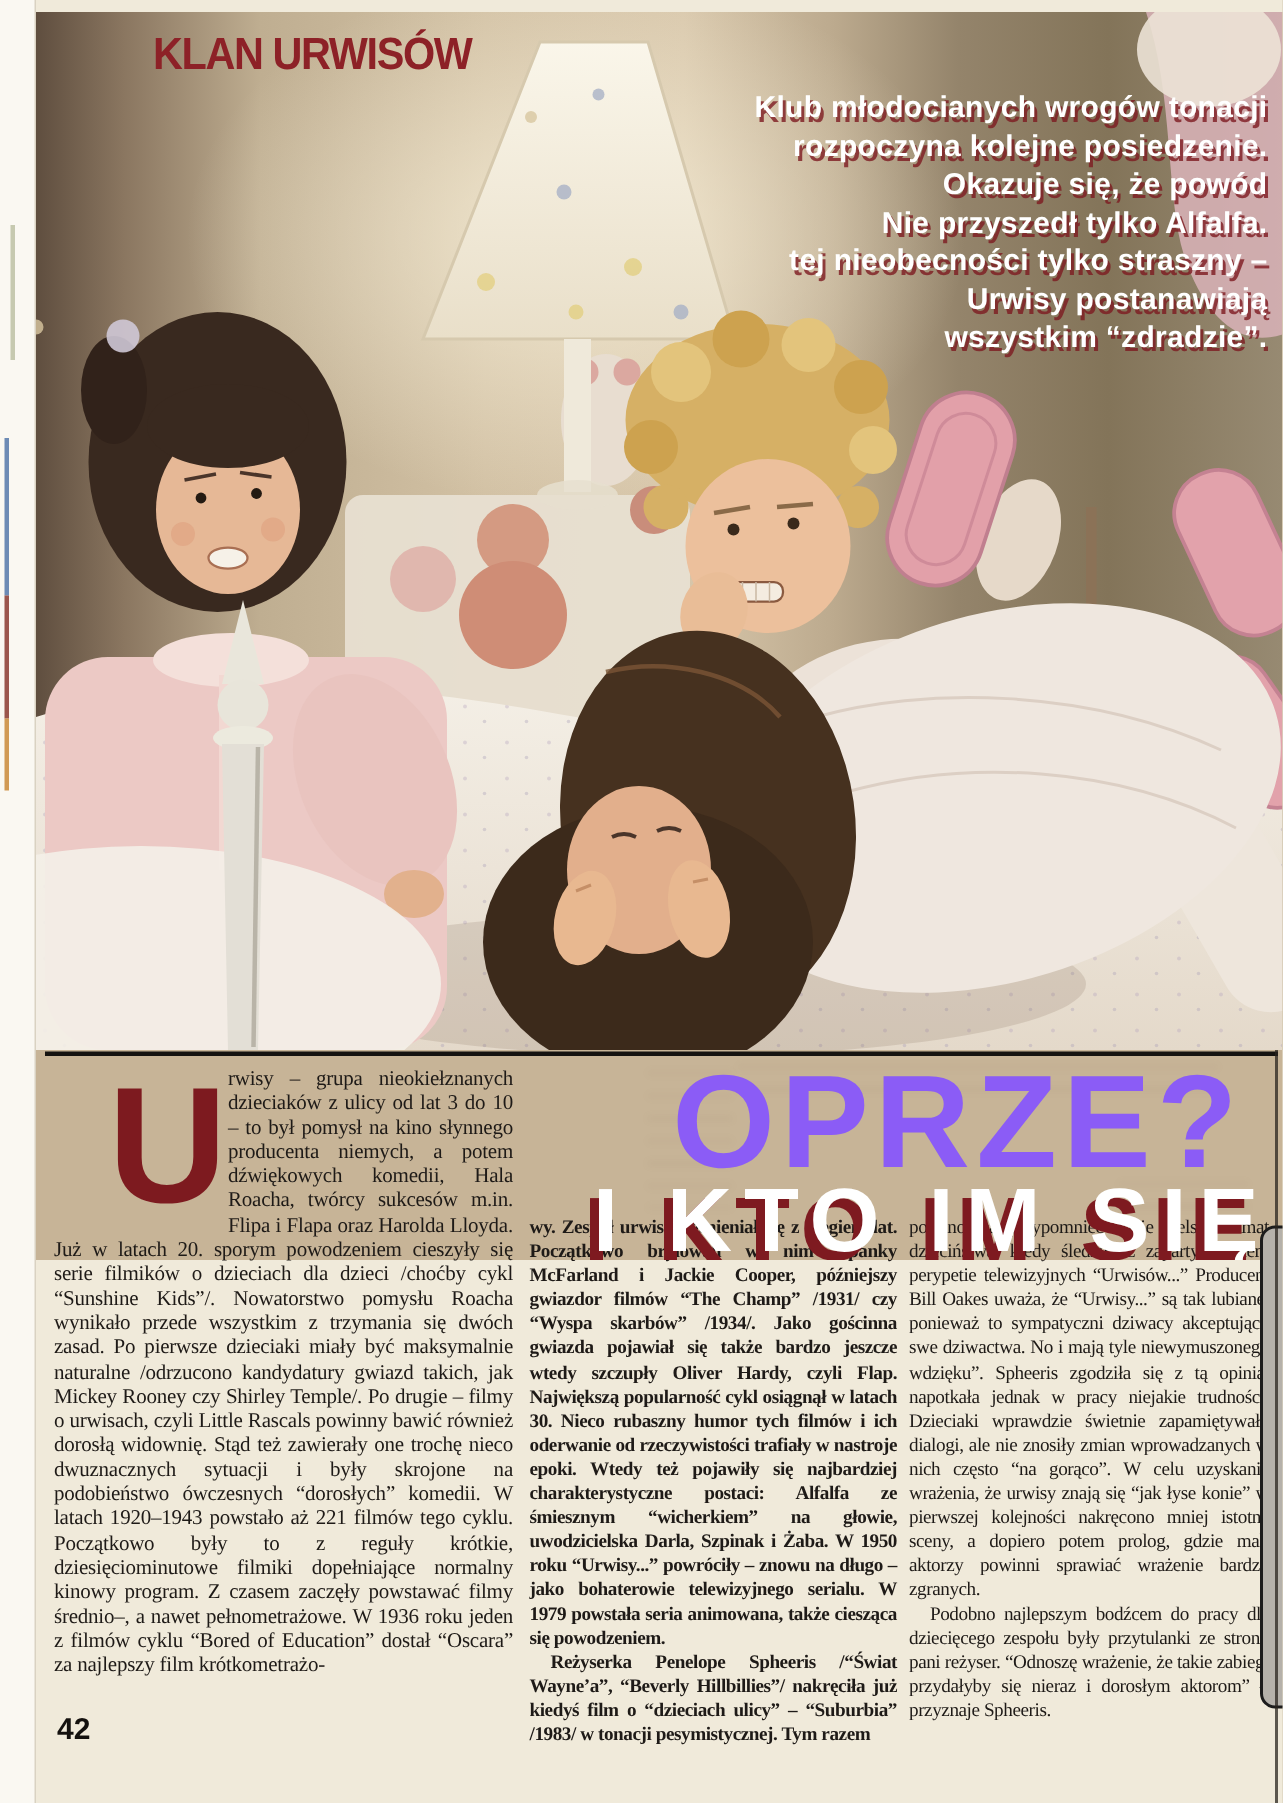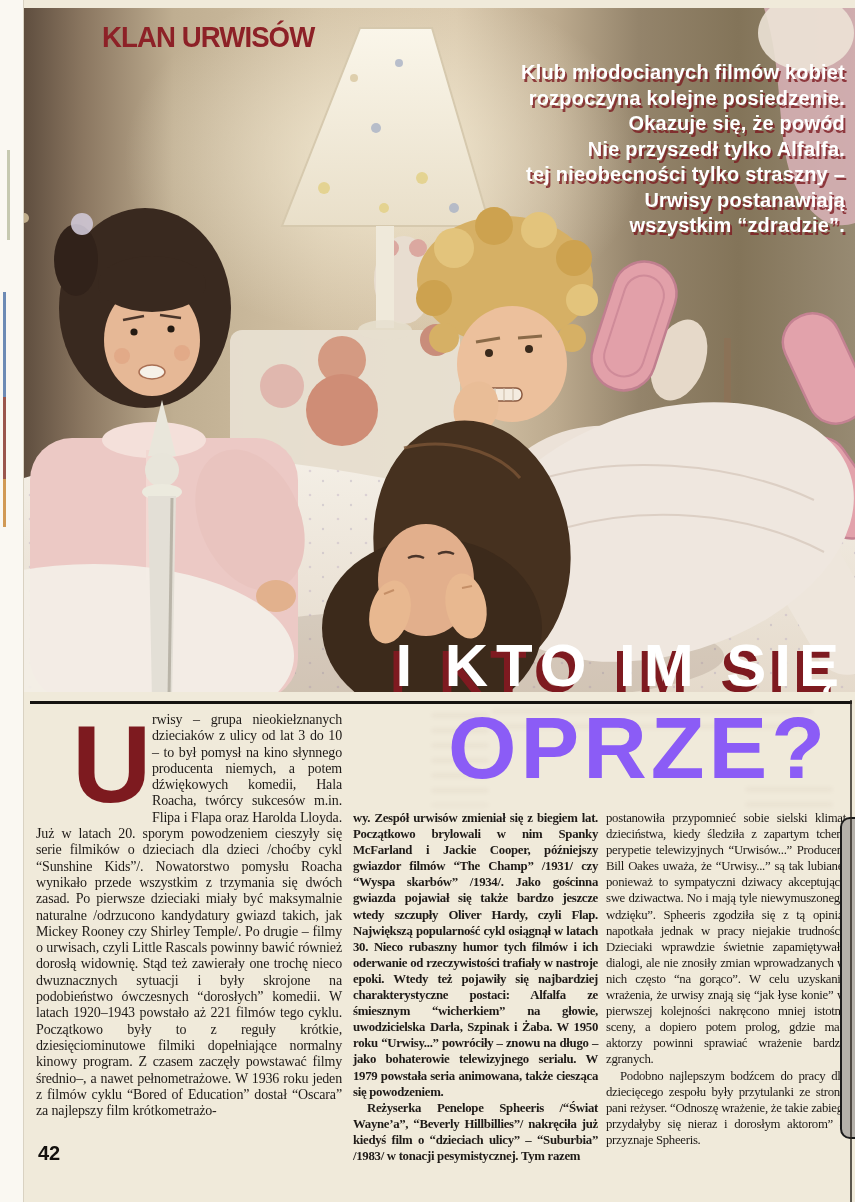--- a/index.html
+++ b/index.html
@@ -10,21 +10,21 @@
   
   .scan-margin { position:absolute; left:0; top:0; width:24px; height:1202px;
     background:#faf8f2; border-right:1px solid #d9d2c2; }
   .sliver { position:absolute; width:3px; }
   .sliver.green { left:7px; top:150px; height:90px; background:#9aa37a; opacity:.55; }
   .sliver.blue  { left:3px; top:292px; height:105px; background:#4a6fa5; opacity:.8; }
   .sliver.maroon{ left:3px; top:397px; height:82px; background:#8a3a30; opacity:.85; }
   .sliver.orange{ left:3px; top:479px; height:48px; background:#c98a3a; opacity:.85; }
 
   
-  .photo { position:absolute; left:24px; top:8px; width:831px; height:684px;
+  .photo { position:absolute; left:24px; top:8px; width:831px; height:832px;
     overflow:hidden; background:#c7b497; }
   .photo svg { position:absolute; inset:0; }
 
   .kicker { position:absolute; left:78px; top:12px; z-index:6;
     font-family:"Liberation Sans",sans-serif; font-weight:bold; font-size:30px;
     color:#8d2127; letter-spacing:-1px; transform:scaleX(.92); transform-origin:left top; }
 
   .intro { position:absolute; right:10px; top:52px; z-index:6; text-align:right;
     font-family:"Liberation Sans",sans-serif; font-weight:bold; font-size:20px;
     line-height:25.5px; color:#ffffff; letter-spacing:.2px;
@@ -222,21 +222,21 @@
         <circle cx="138" cy="462" r="17" fill="#e8e5da"></circle>
         <ellipse cx="138" cy="484" rx="20" ry="8" fill="#eceade"></ellipse>
         <polygon points="124,488 152,488 148,692 128,692" fill="#e3dfd6"></polygon>
         <path d="M148,490 L145,690" stroke="#b9b4a8" stroke-width="3" fill="none"></path>
       </g>
     </svg>
 
     <div class="kicker">KLAN URWISÓW</div>
 
     <div class="intro">
-      <span>Klub młodocianych filmów kobiet</span>
+      <span>Klub młodocianych wrogów tonacji</span>
       <span>rozpoczyna kolejne posiedzenie.</span>
       <span>Okazuje się, że powód</span>
       <span>Nie przyszedł tylko Alfalfa.</span>
       <span>tej nieobecności tylko straszny –</span>
       <span>Urwisy postanawiają</span>
       <span>wszystkim “zdradzie”.</span>
     </div>
 
     <div class="headline1">I KTO IM SIĘ</div>
   </div>

